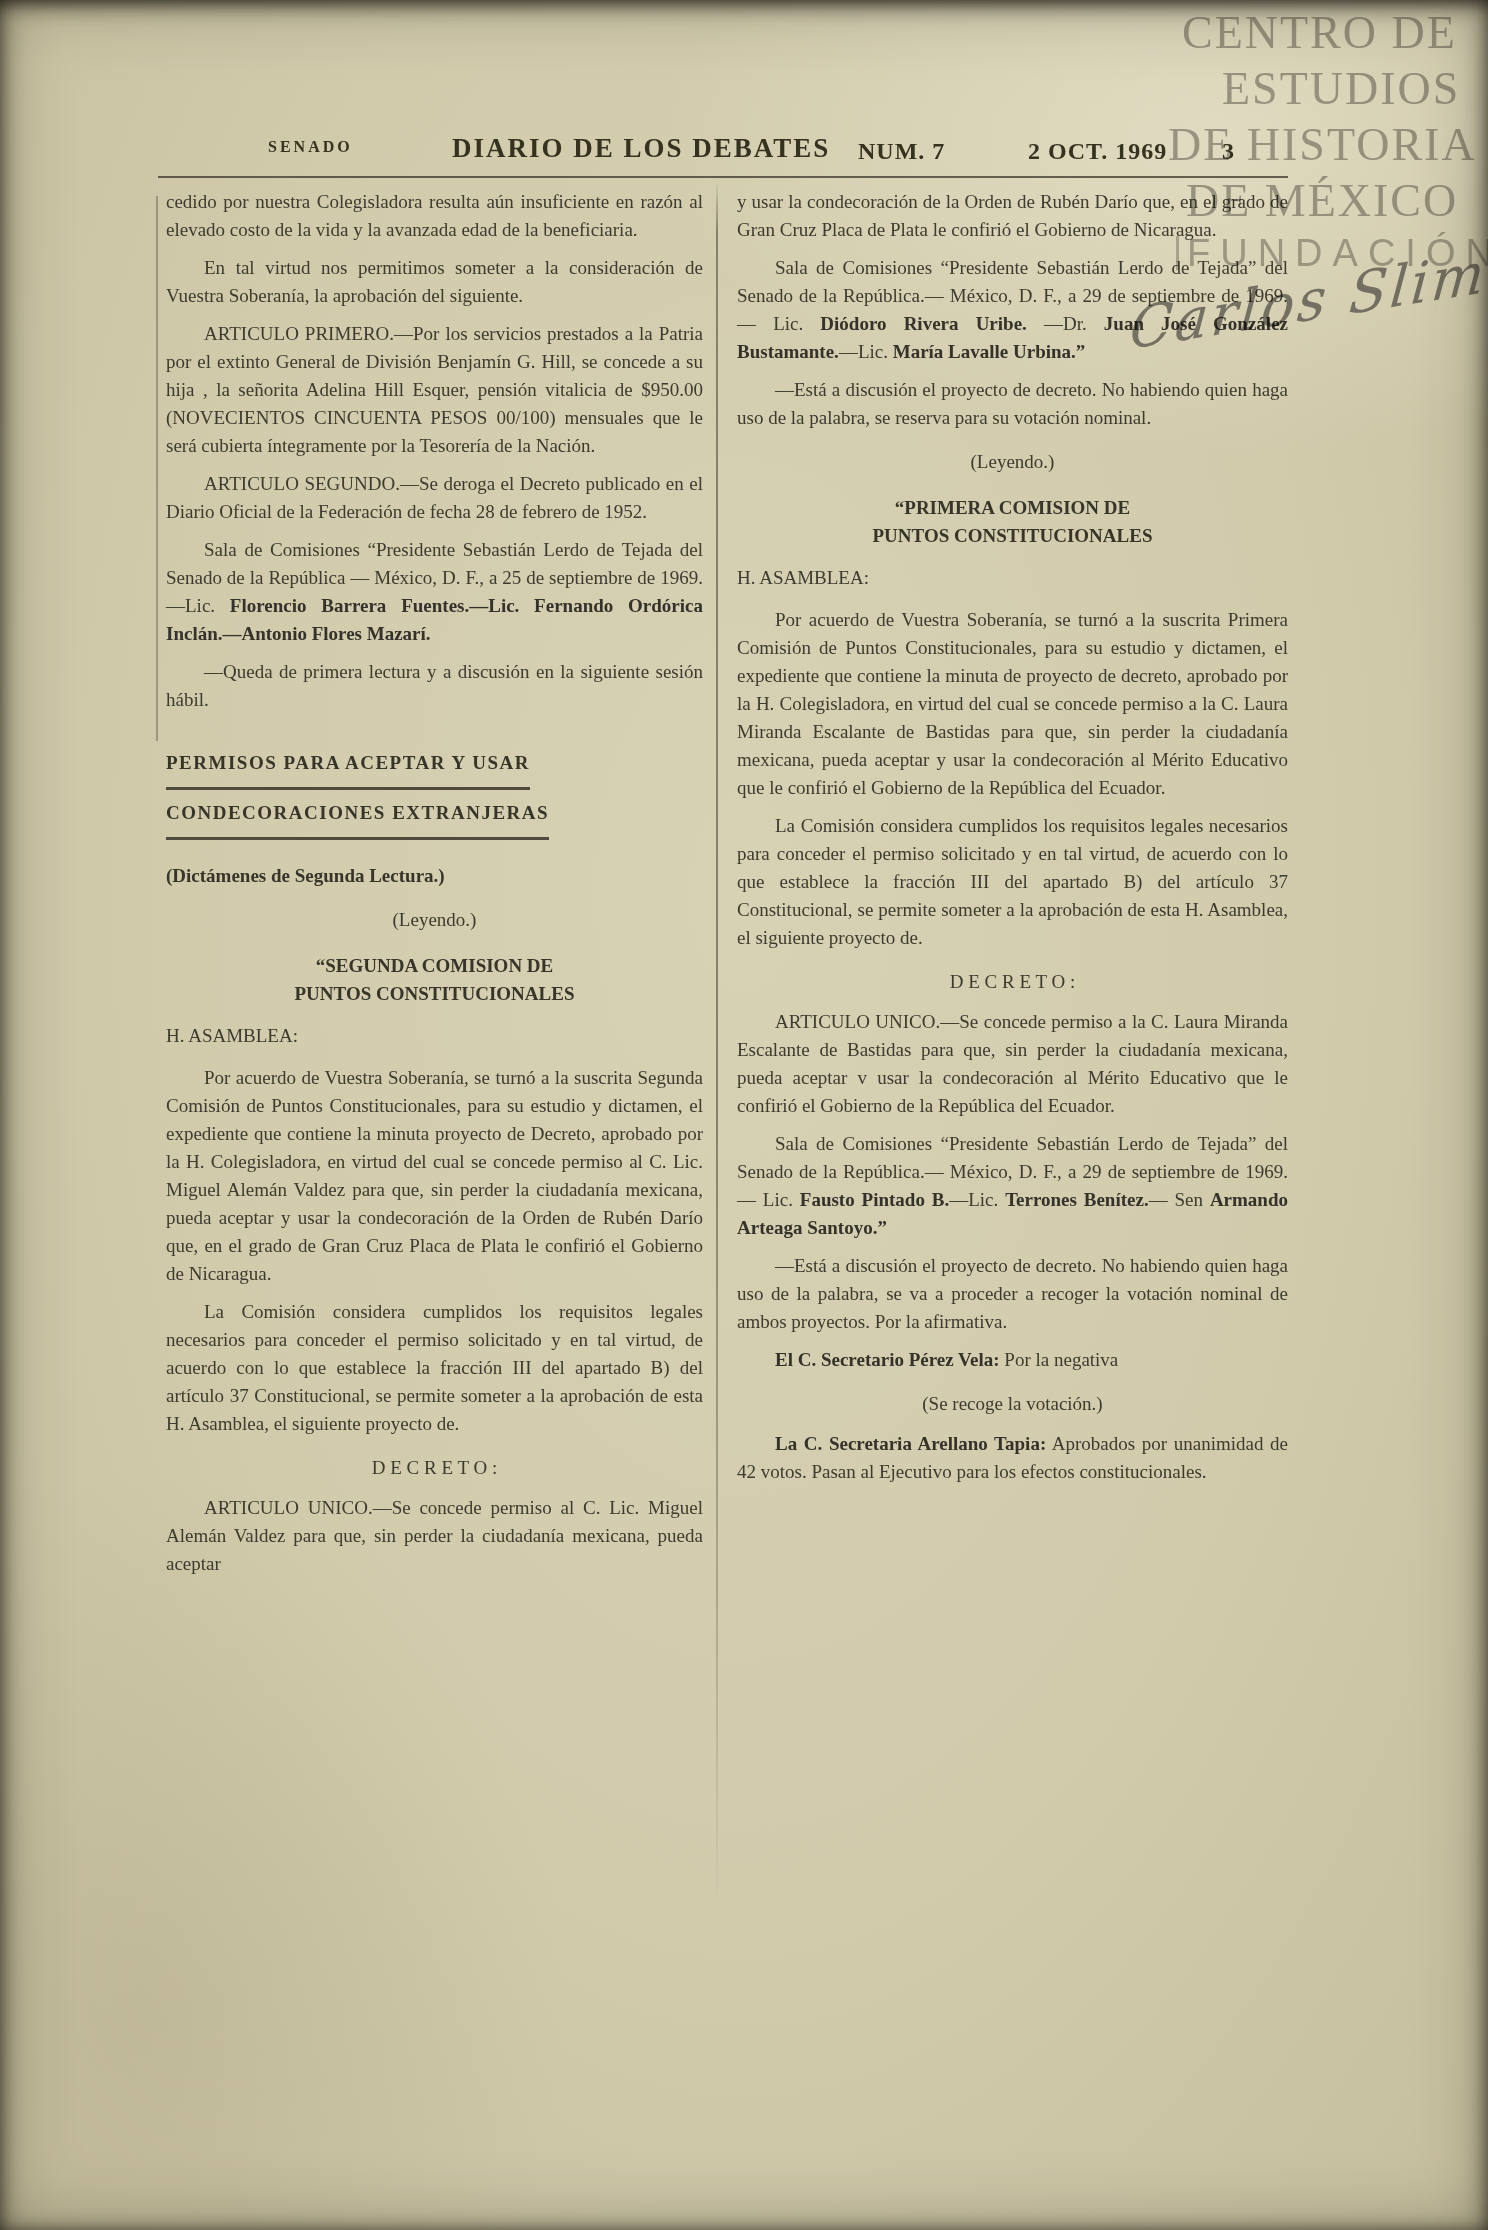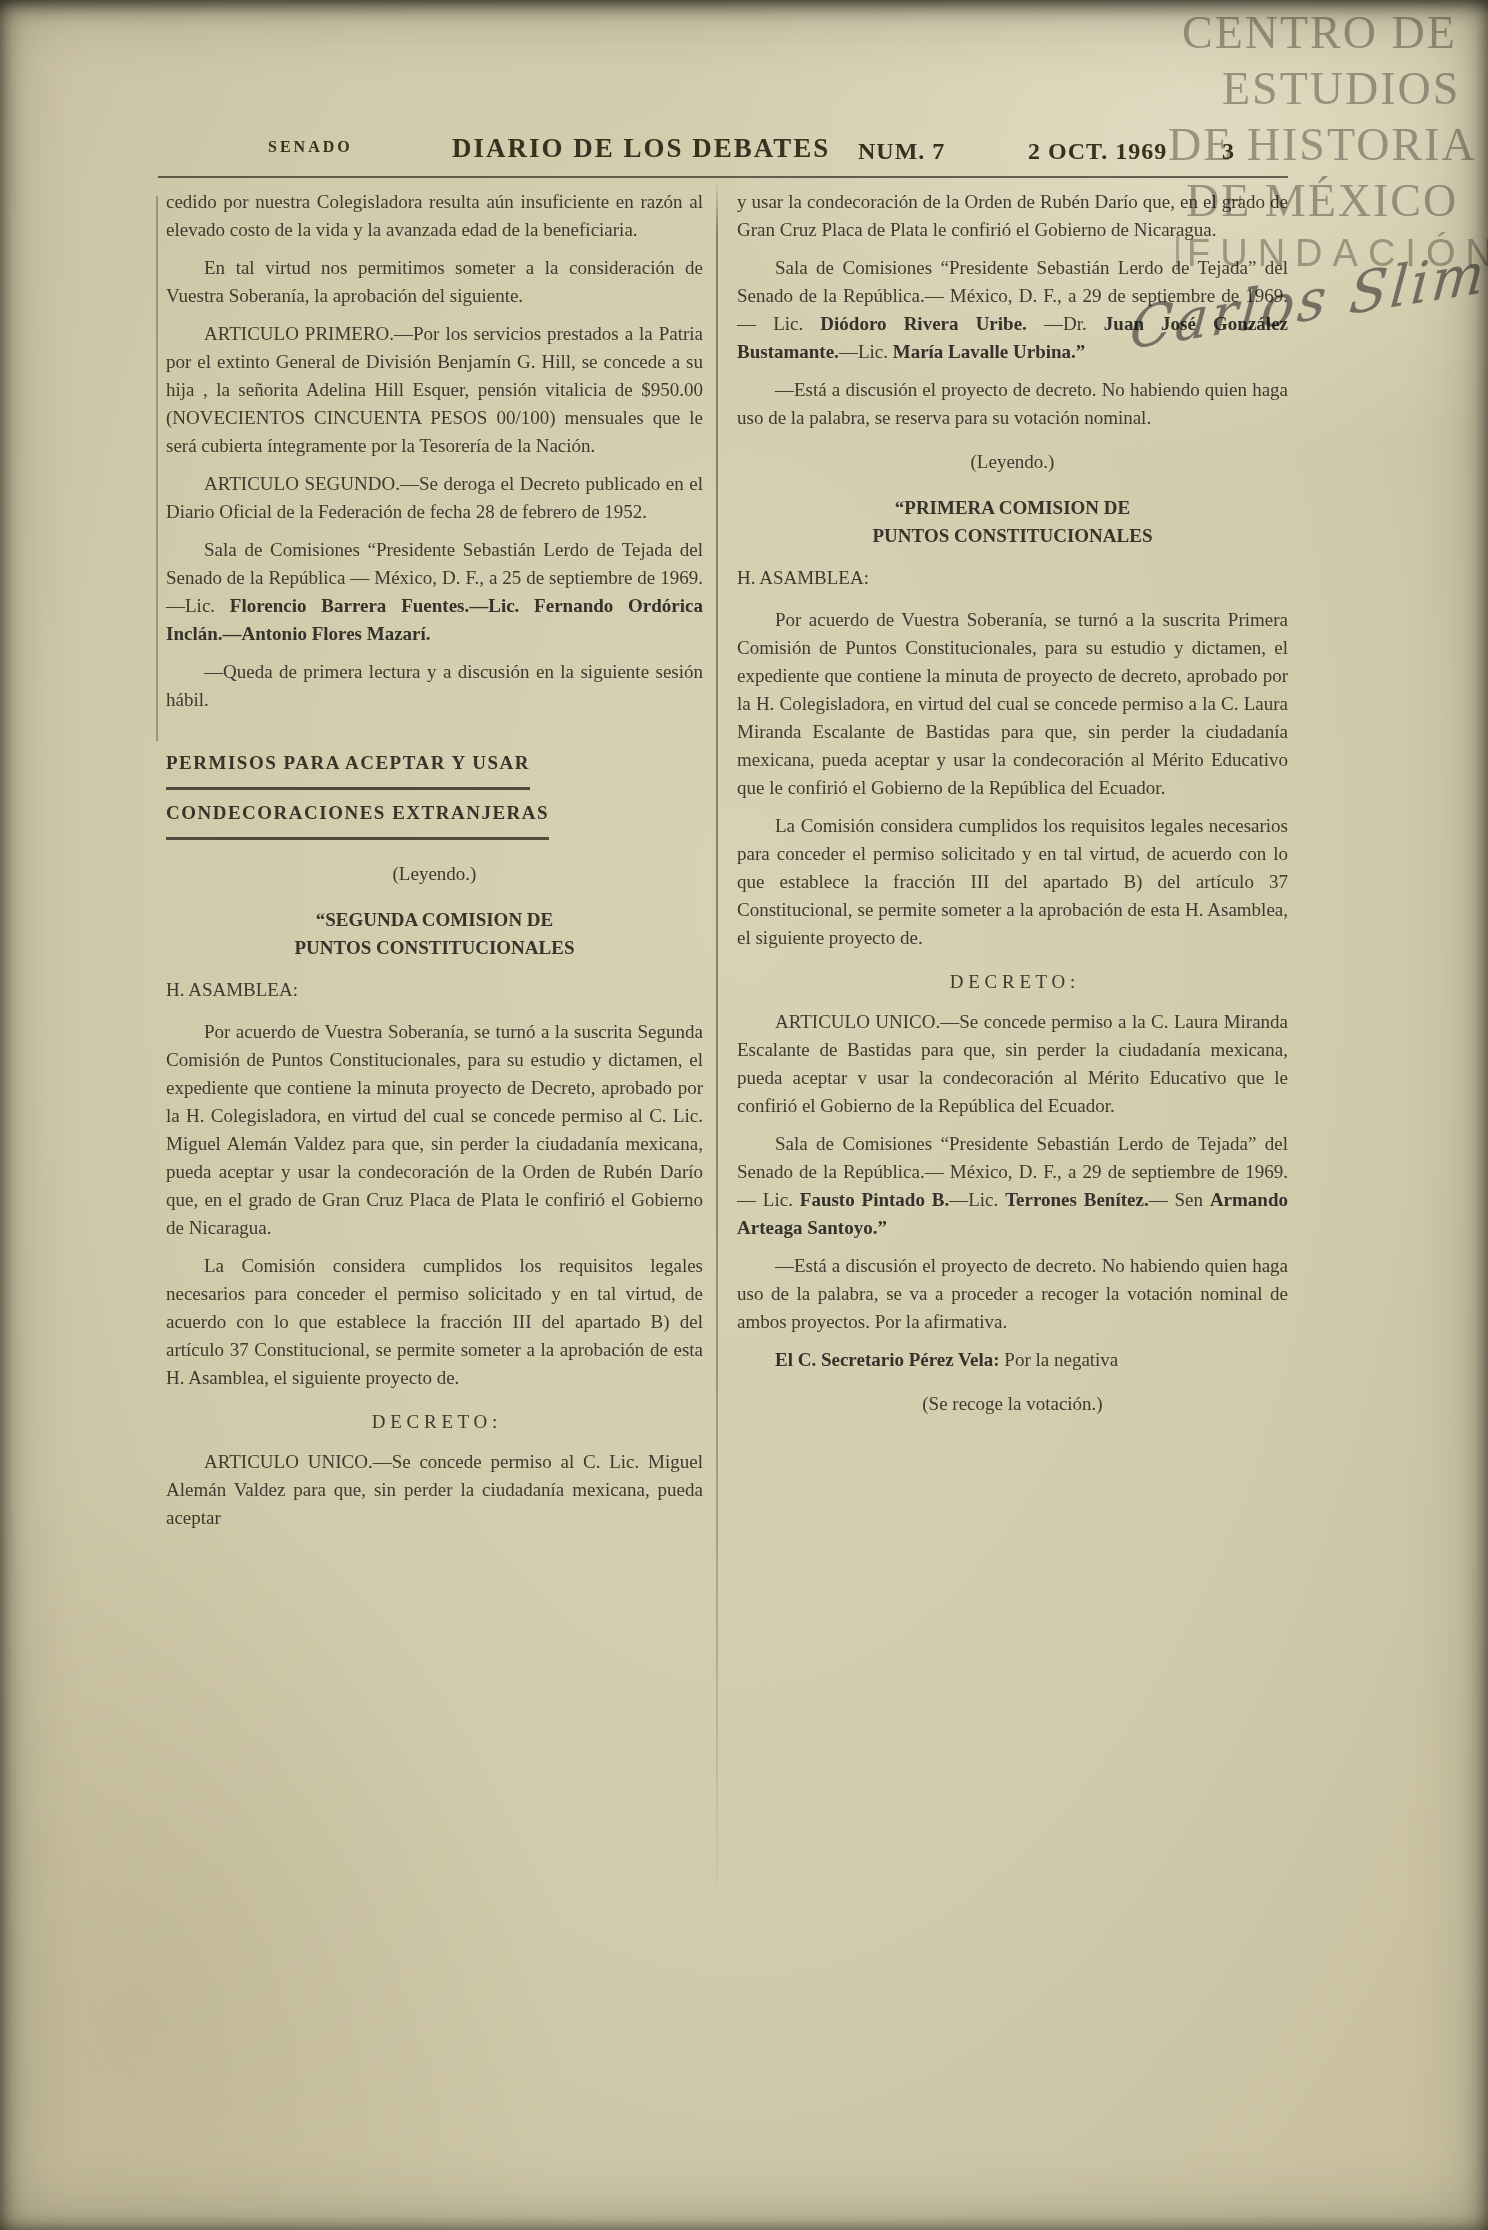--- a/index.html
+++ b/index.html
@@ -99,20 +99,21 @@
   <div class="margin-line"></div>
   <main class="content">
     <section class="col col-left">
         <p class="para noindent">cedido por nuestra Colegisladora resulta aún insuficiente en razón al elevado costo de la vida y la avanzada edad de la beneficiaria.</p>
         <p class="para indent">En tal virtud nos permitimos someter a la consideración de Vuestra Soberanía, la aprobación del siguiente.</p>
         <p class="para indent">ARTICULO PRIMERO.—Por los servicios prestados a la Patria por el extinto General de División Benjamín G. Hill, se concede a su hija , la señorita Adelina Hill Esquer, pensión vitalicia de $950.00 (NOVECIENTOS CINCUENTA PESOS 00/100) mensuales que le será cubierta íntegramente por la Tesorería de la Nación.</p>
         <p class="para indent">ARTICULO SEGUNDO.—Se deroga el Decreto publicado en el Diario Oficial de la Federación de fecha 28 de febrero de 1952.</p>
         <p class="para indent"><span>Sala de Comisiones “Presidente Sebastián Lerdo de Tejada del Senado de la República — México, D. F., a 25 de septiembre de 1969.—Lic. </span><span class="b">Florencio Barrera Fuentes.—Lic. Fernando Ordórica Inclán.—Antonio Flores Mazarí.</span></p>
         <p class="para indent">—Queda de primera lectura y a discusión en la siguiente sesión hábil.</p>
         <p class="para section-title"><span class="title-line">PERMISOS PARA ACEPTAR Y USAR</span><br><span class="title-line">CONDECORACIONES EXTRANJERAS</span></p>
+        <p class="para bold-left">(Dictámenes de Segunda Lectura.)</p>
         <p class="para center">(Leyendo.)</p>
         <p class="para center-bold">“SEGUNDA COMISION DE
 PUNTOS CONSTITUCIONALES</p>
         <p class="para label">H. ASAMBLEA:</p>
         <p class="para indent">Por acuerdo de Vuestra Soberanía, se turnó a la suscrita Segunda Comisión de Puntos Constitucionales, para su estudio y dictamen, el expediente que contiene la minuta proyecto de Decreto, aprobado por la H. Colegisladora, en virtud del cual se concede permiso al C. Lic. Miguel Alemán Valdez para que, sin perder la ciudadanía mexicana, pueda aceptar y usar la condecoración de la Orden de Rubén Darío que, en el grado de Gran Cruz Placa de Plata le confirió el Gobierno de Nicaragua.</p>
         <p class="para indent">La Comisión considera cumplidos los requisitos legales necesarios para conceder el permiso solicitado y en tal virtud, de acuerdo con lo que establece la fracción III del apartado B) del artículo 37 Constitucional, se permite someter a la aprobación de esta H. Asamblea, el siguiente proyecto de.</p>
         <p class="para center">D E C R E T O :</p>
         <p class="para indent">ARTICULO UNICO.—Se concede permiso al C. Lic. Miguel Alemán Valdez para que, sin perder la ciudadanía mexicana, pueda aceptar</p>
       </section>
     <div class="divider"></div>
@@ -125,20 +126,21 @@
 PUNTOS CONSTITUCIONALES</p>
         <p class="para label">H. ASAMBLEA:</p>
         <p class="para indent">Por acuerdo de Vuestra Soberanía, se turnó a la suscrita Primera Comisión de Puntos Constitucionales, para su estudio y dictamen, el expediente que contiene la minuta de proyecto de decreto, aprobado por la H. Colegisladora, en virtud del cual se concede permiso a la C. Laura Miranda Escalante de Bastidas para que, sin perder la ciudadanía mexicana, pueda aceptar y usar la condecoración al Mérito Educativo que le confirió el Gobierno de la República del Ecuador.</p>
         <p class="para indent">La Comisión considera cumplidos los requisitos legales necesarios para conceder el permiso solicitado y en tal virtud, de acuerdo con lo que establece la fracción III del apartado B) del artículo 37 Constitucional, se permite someter a la aprobación de esta H. Asamblea, el siguiente proyecto de.</p>
         <p class="para center">D E C R E T O :</p>
         <p class="para indent">ARTICULO UNICO.—Se concede permiso a la C. Laura Miranda Escalante de Bastidas para que, sin perder la ciudadanía mexicana, pueda aceptar v usar la condecoración al Mérito Educativo que le confirió el Gobierno de la República del Ecuador.</p>
         <p class="para indent"><span>Sala de Comisiones “Presidente Sebastián Lerdo de Tejada” del Senado de la República.— México, D. F., a 29 de septiembre de 1969.— Lic. </span><span class="b">Fausto Pintado B.</span><span>—Lic. </span><span class="b">Terrones Benítez.</span><span>— Sen </span><span class="b">Armando Arteaga Santoyo.”</span></p>
         <p class="para indent">—Está a discusión el proyecto de decreto. No habiendo quien haga uso de la palabra, se va a proceder a recoger la votación nominal de ambos proyectos. Por la afirmativa.</p>
         <p class="para indent"><span class="b">El C. Secretario Pérez Vela:</span><span> Por la negativa</span></p>
         <p class="para center">(Se recoge la votación.)</p>
+        <p class="para indent"><span class="b">La C. Secretaria Arellano Tapia:</span><span> Aprobados por unanimidad de 42 votos. Pasan al Ejecutivo para los efectos constitucionales.</span></p>
       </section>
   </main>
 
   <div class="watermark">
     <div class="wm l0">CENTRO DE</div>
     <div class="wm l1">ESTUDIOS</div>
     <div class="wm l2">DE HISTORIA</div>
     <div class="wm l3">DE MÉXICO</div>
     <div class="wm-foundation">FUNDACIÓN</div>
     <div class="wm-signature">Carlos Slim</div>

